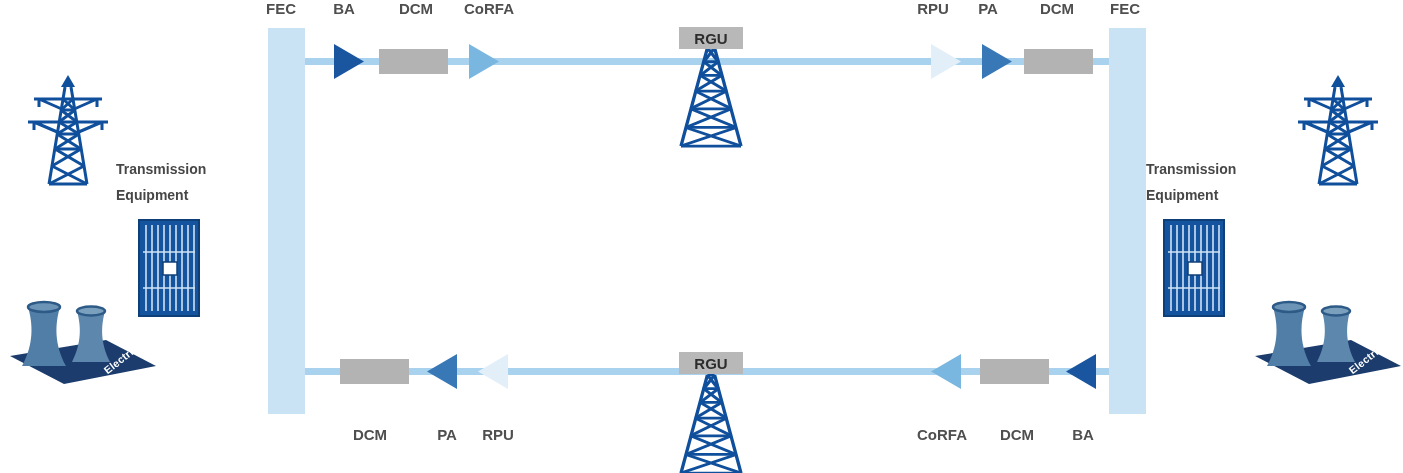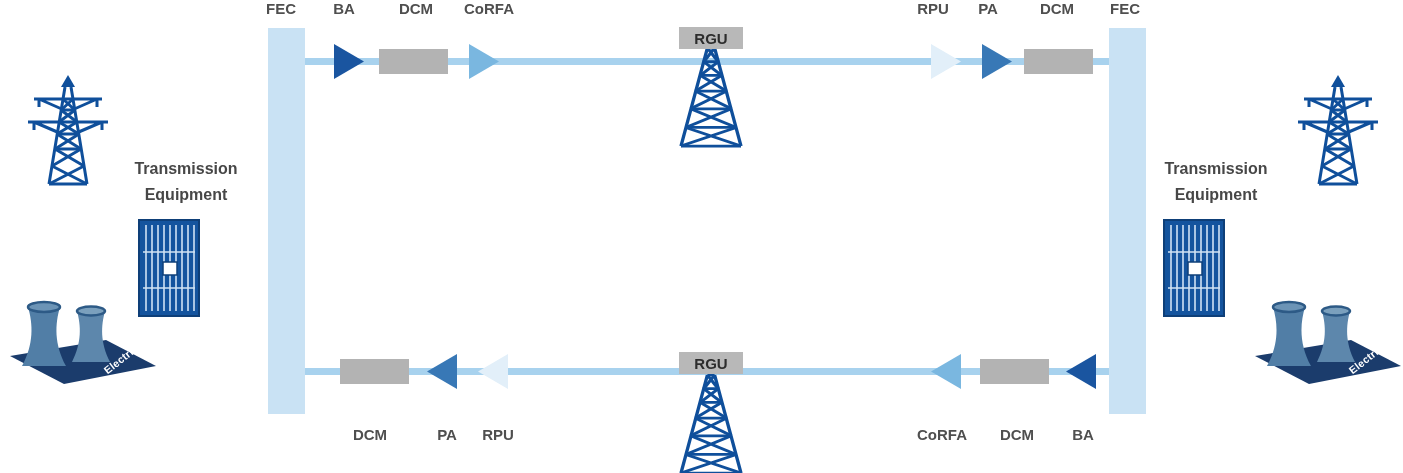--- a/index.html
+++ b/index.html
@@ -25,22 +25,22 @@
 
   .lbl { position:absolute; transform:translate(-50%,-50%); font-weight:bold;
          font-size:15px; color:#4f4f4f; white-space:nowrap; }
 
   .tower, .pylon, .rack { position:absolute; }
   .plant { position:absolute; width:150px; height:104px; }
   .elec  { position:absolute; left:118px; top:75px;
            transform:translate(-50%,-50%) rotate(-38deg);
            color:#ffffff; font-weight:bold; font-size:10.5px; letter-spacing:.3px; }
 
-  .te { position:absolute; width:140px; text-align:center; font-weight:bold;
-        font-size:16px; color:#474747; line-height:26px; }
+  .te { position:absolute; width:140px; font-weight:bold;
+        font-size:14px; color:#474747; line-height:26px; }
 
   .defs { position:absolute; width:0; height:0; }
 </style>
 </head>
 <body>
 
 <div class="stage">
 
   <svg class="defs" aria-hidden="true">
     <defs>

